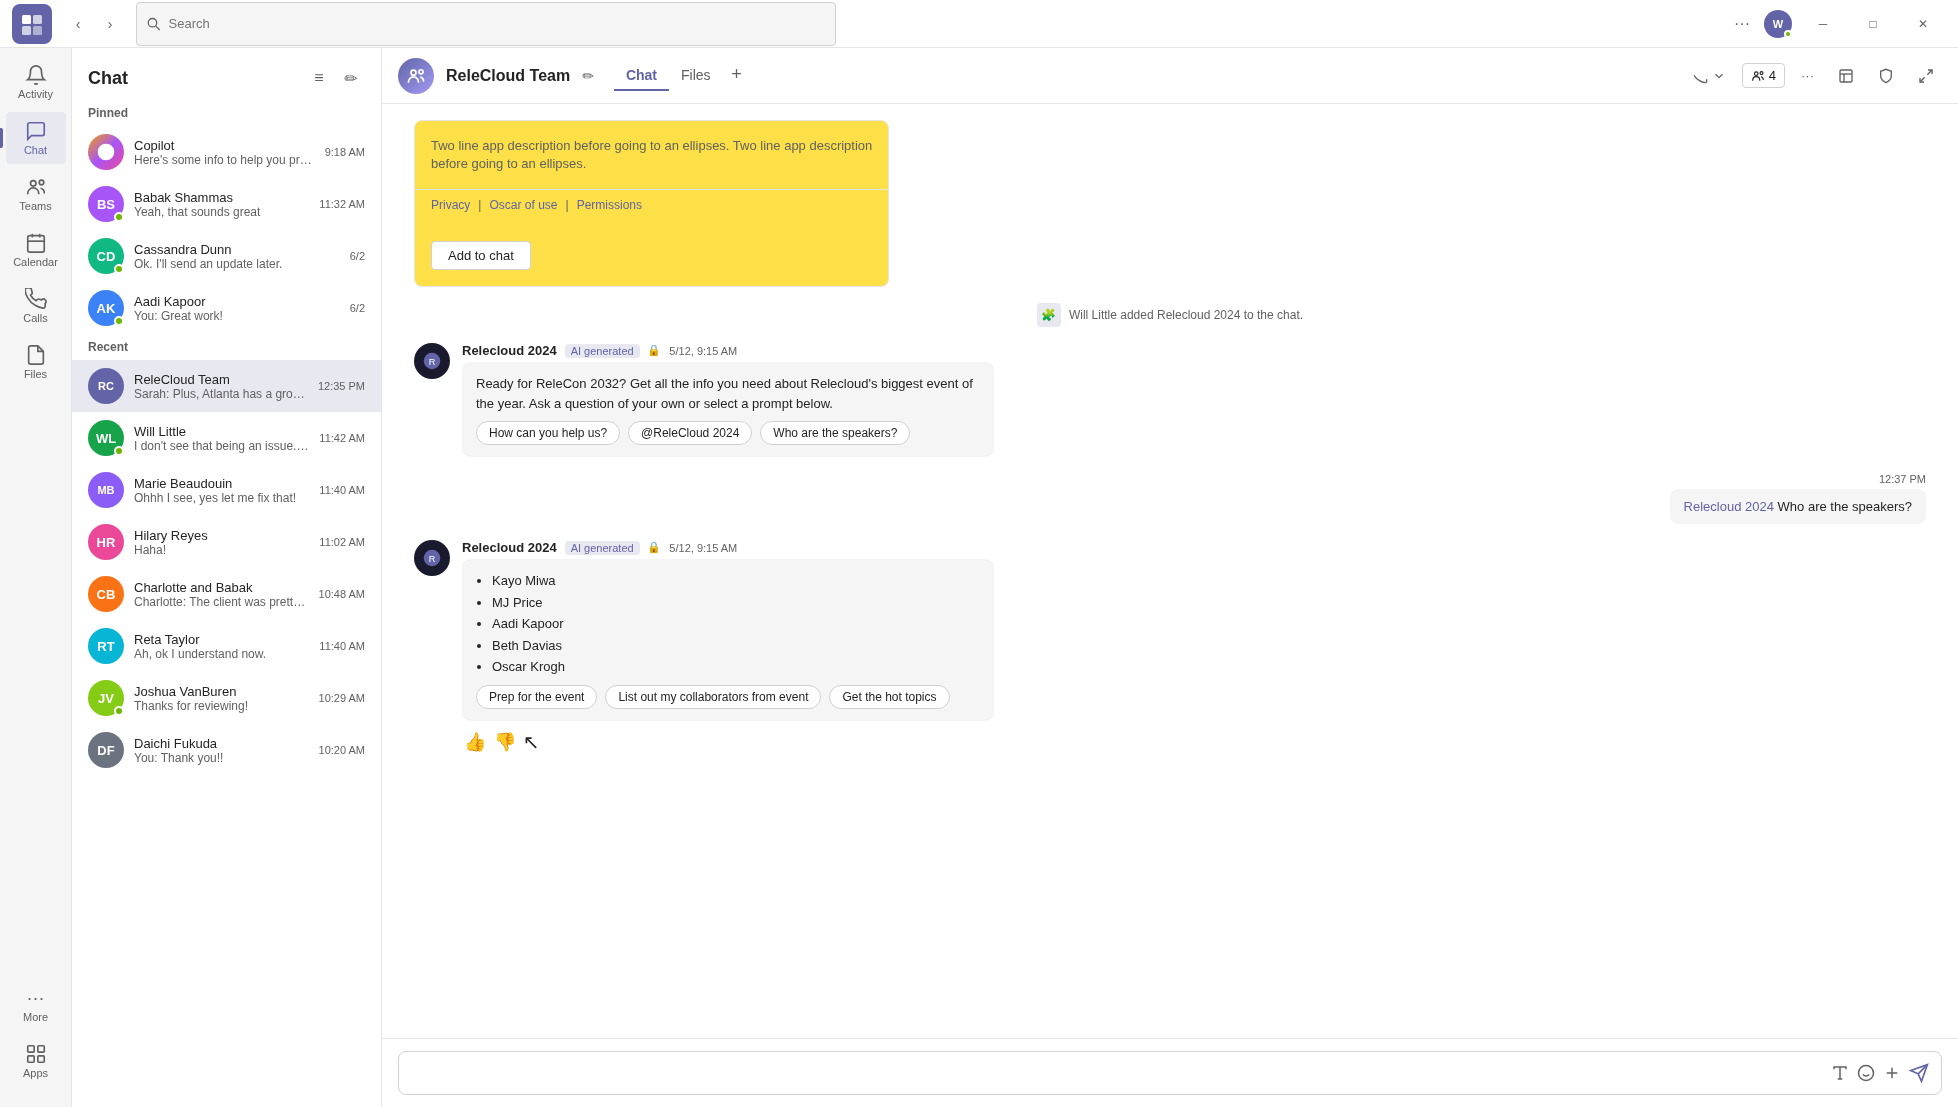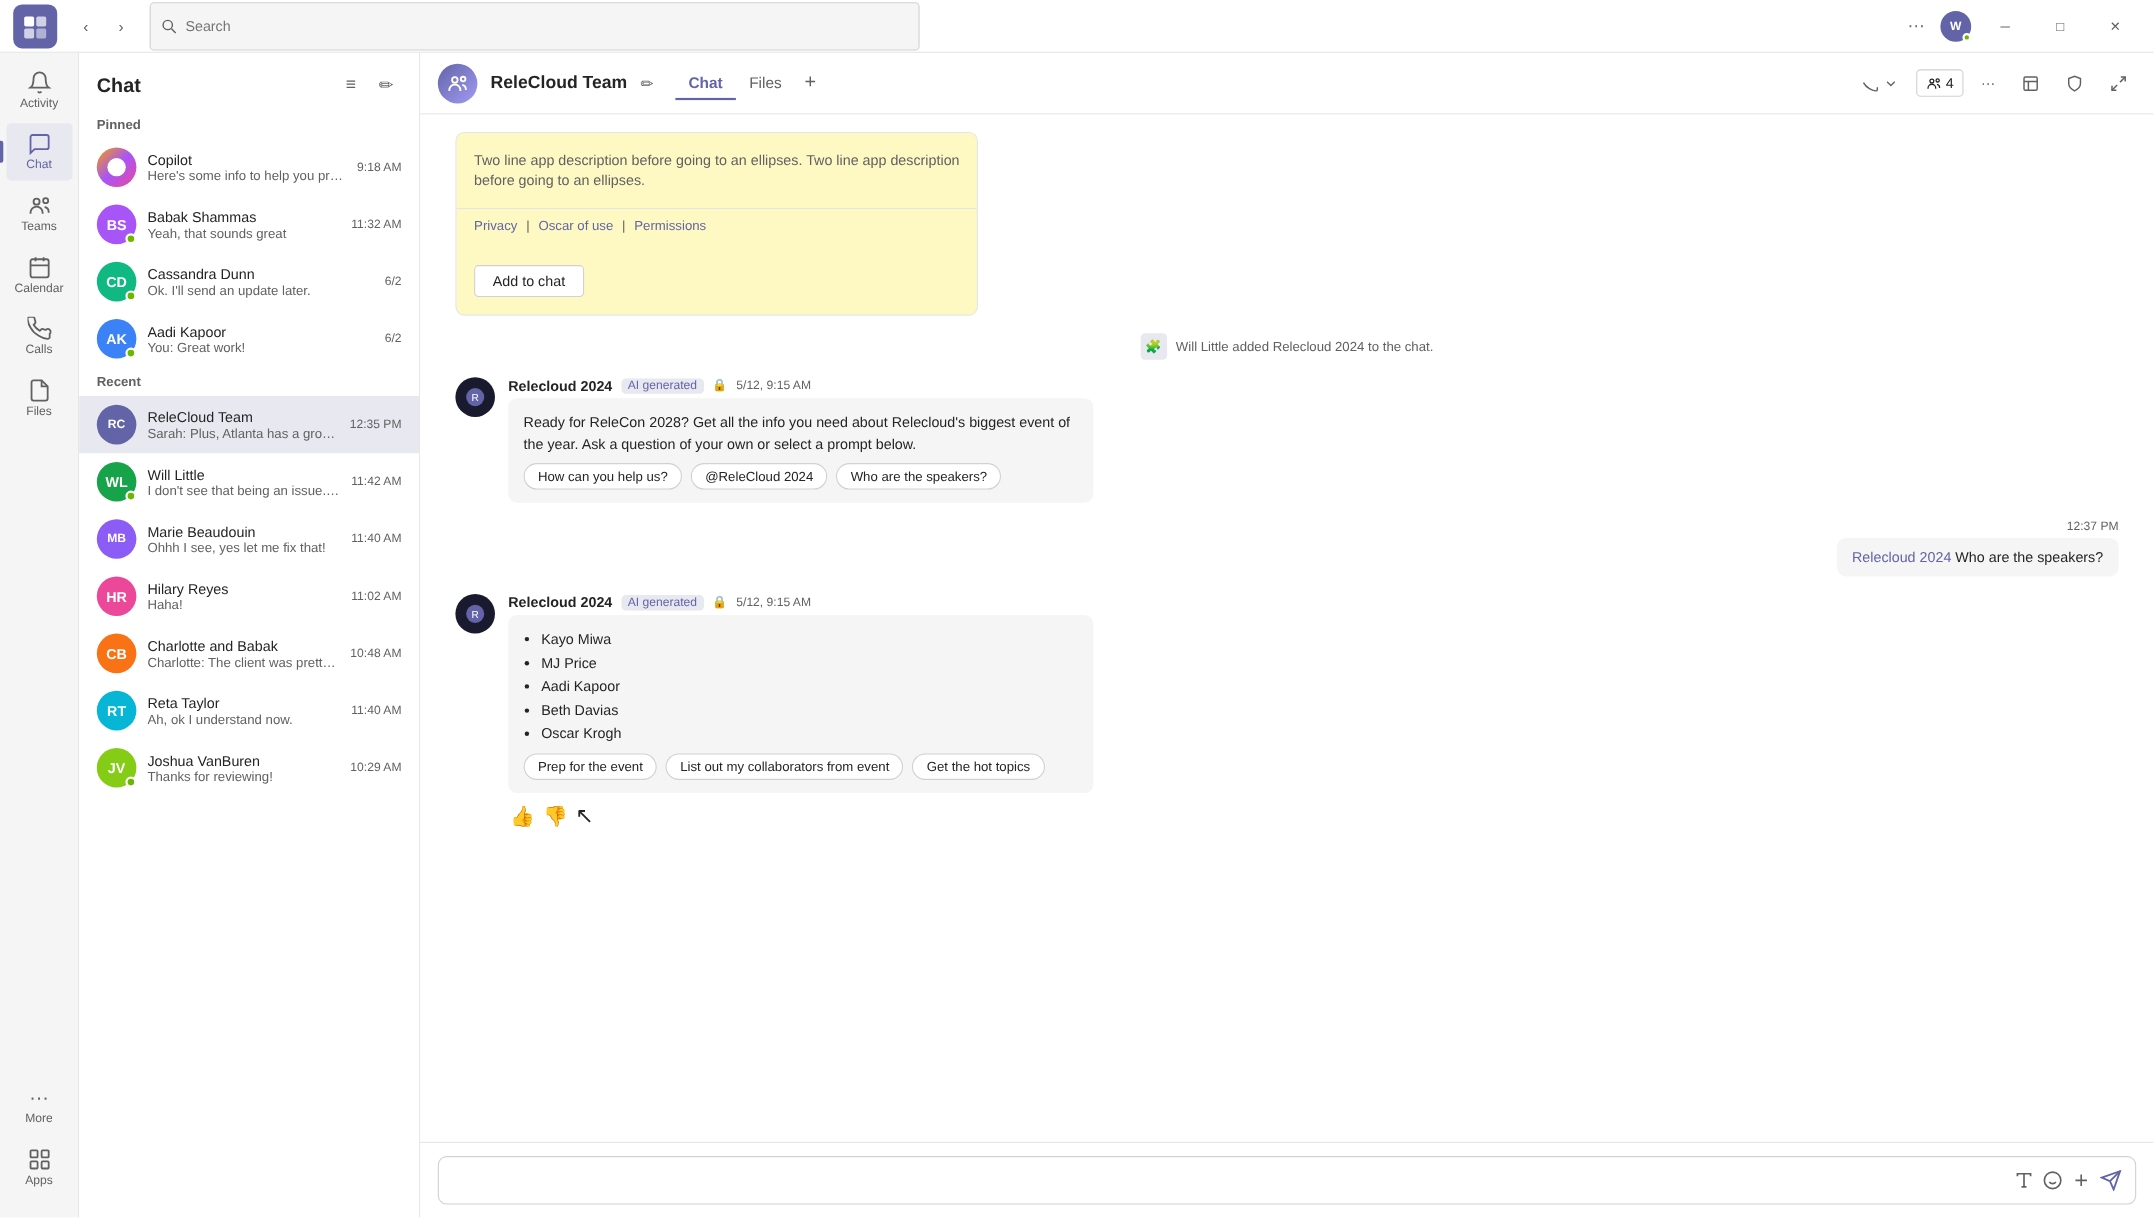--- a/index.html
+++ b/index.html
@@ -191,21 +191,21 @@
 
     
     .messages-area {
       flex: 1; overflow-y: auto; padding: 16px 32px;
       display: flex; flex-direction: column; gap: 16px;
     }
 
     
     .app-card {
       border: 1px solid #e5e5e5; border-radius: 8px;
-      max-width: 480px; background: #fef9c3;
+      max-width: 480px; background: #fde047;
       align-self: flex-start;
     }
     .app-card-body { padding: 16px; }
     .app-card-desc { font-size: 13px; color: #616161; line-height: 1.4; }
     .app-card-links {
       display: flex; gap: 8px; padding: 8px 16px;
       border-top: 1px solid #e5e5e5;
     }
     .app-card-link { font-size: 12px; color: #6264a7; cursor: pointer; }
     .add-to-chat-btn {
@@ -534,20 +534,30 @@
         <span>JV</span>
         <div class="status-dot online"></div>
       </div>
       <div class="chat-info">
         <div class="chat-name">Joshua VanBuren</div>
         <div class="chat-preview">Thanks for reviewing!</div>
       </div>
       <span class="chat-time">10:29 AM</span>
     </div>
 
+    <div class="chat-item">
+      <div class="chat-avatar" style="background:#6b7280;">
+        <span>DF</span>
+      </div>
+      <div class="chat-info">
+        <div class="chat-name">Daichi Fukuda</div>
+        <div class="chat-preview">You: Thank you!!</div>
+      </div>
+      <span class="chat-time">10:20 AM</span>
+    </div>
   </div>
 
   <div class="chat-main">
 
     <div class="chat-header">
       <div class="chat-header-avatar">
         <svg width="20" height="20" viewBox="0 0 24 24" fill="none" stroke="white" stroke-width="2">
             <circle cx="9" cy="8" r="3"></circle>
             <path d="M3 20v-1a6 6 0 0112 0v1"></path>
             <circle cx="18" cy="7" r="2.5"></circle>
@@ -633,21 +643,21 @@
             </svg>
         </div>
         <div class="bot-msg-content">
           <div class="bot-msg-header">
             <span class="bot-msg-name">Relecloud 2024</span>
             <span class="ai-badge">AI generated</span>
             <span class="lock-icon">🔒</span>
             <span class="msg-time">5/12, 9:15 AM</span>
           </div>
           <div class="bot-msg-bubble">
-            <p>Ready for ReleCon 2028? Get all the info you need about Relecloud's biggest event of the year. Ask a question of your own or select a prompt below.</p>
+            <p>Ready for ReleCon 2032? Get all the info you need about Relecloud's biggest event of the year. Ask a question of your own or select a prompt below.</p>
             <div class="prompt-chips">
               <button class="prompt-chip">How can you help us?</button>
               <button class="prompt-chip">@ReleCloud 2024</button>
               <button class="prompt-chip">Who are the speakers?</button>
             </div>
           </div>
         </div>
       </div>
 
       <div class="user-message">

